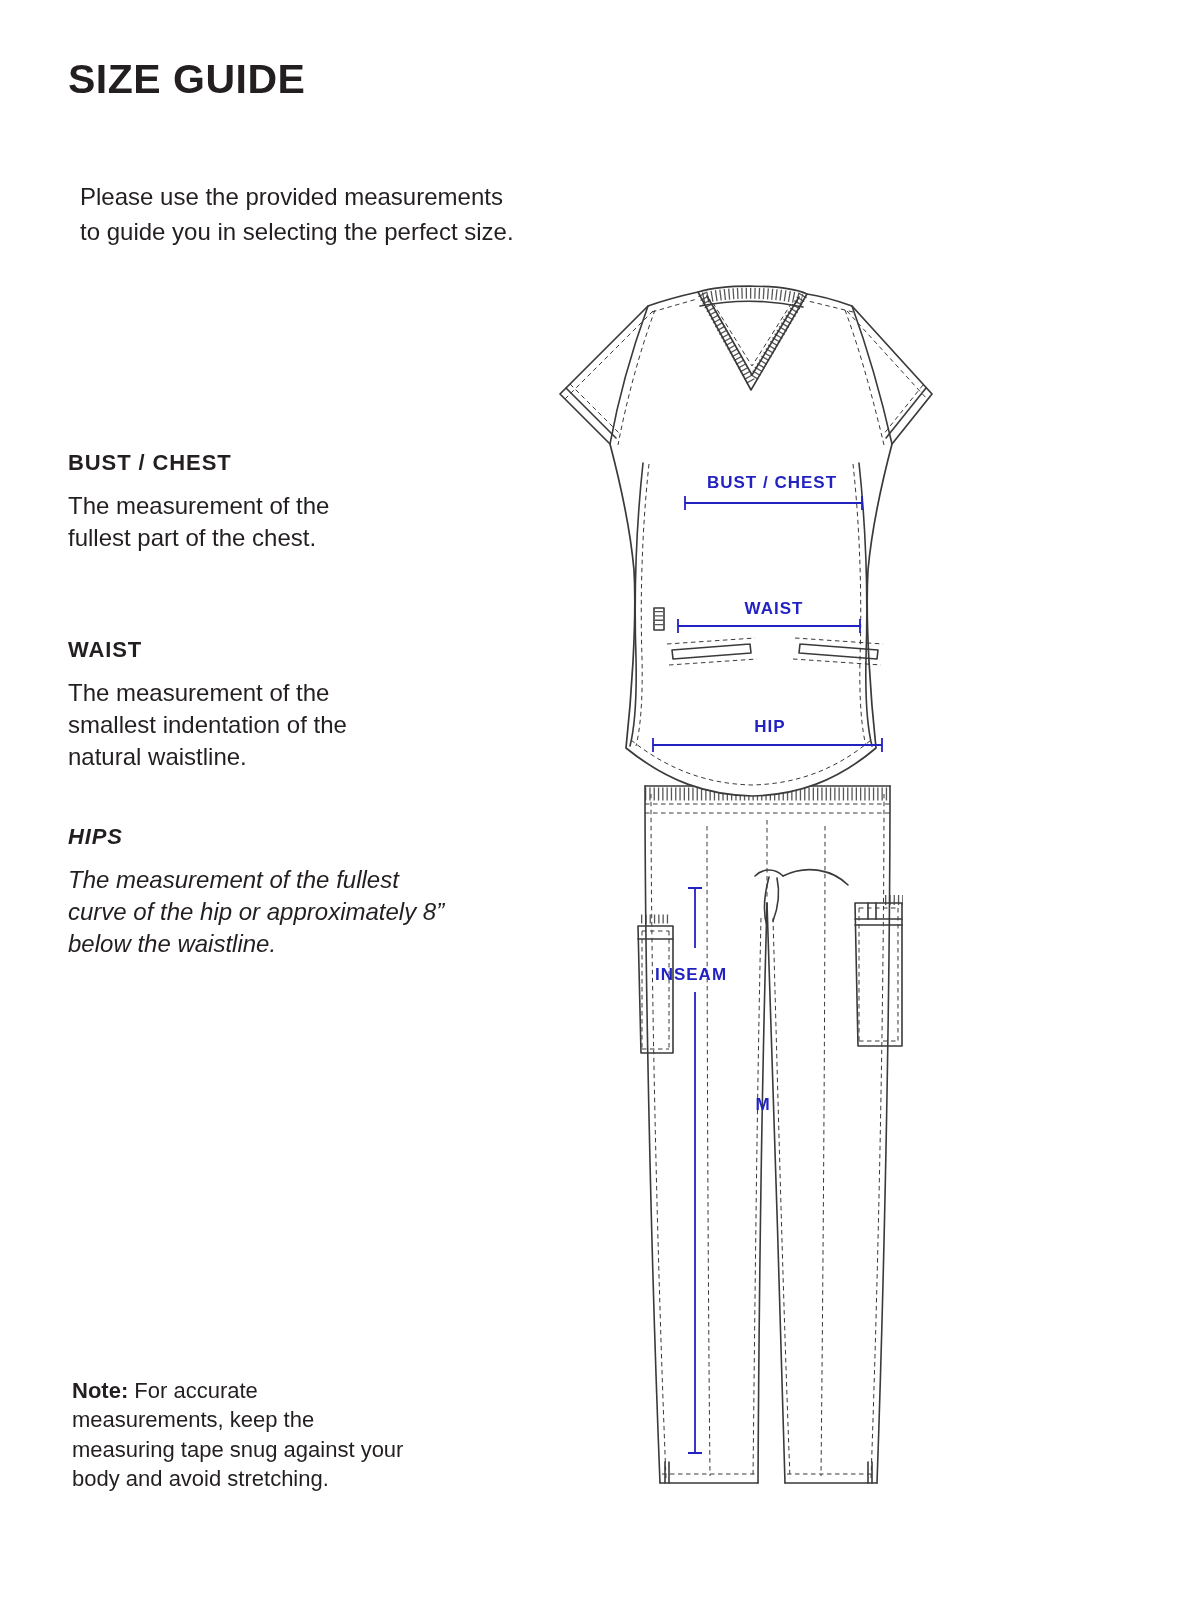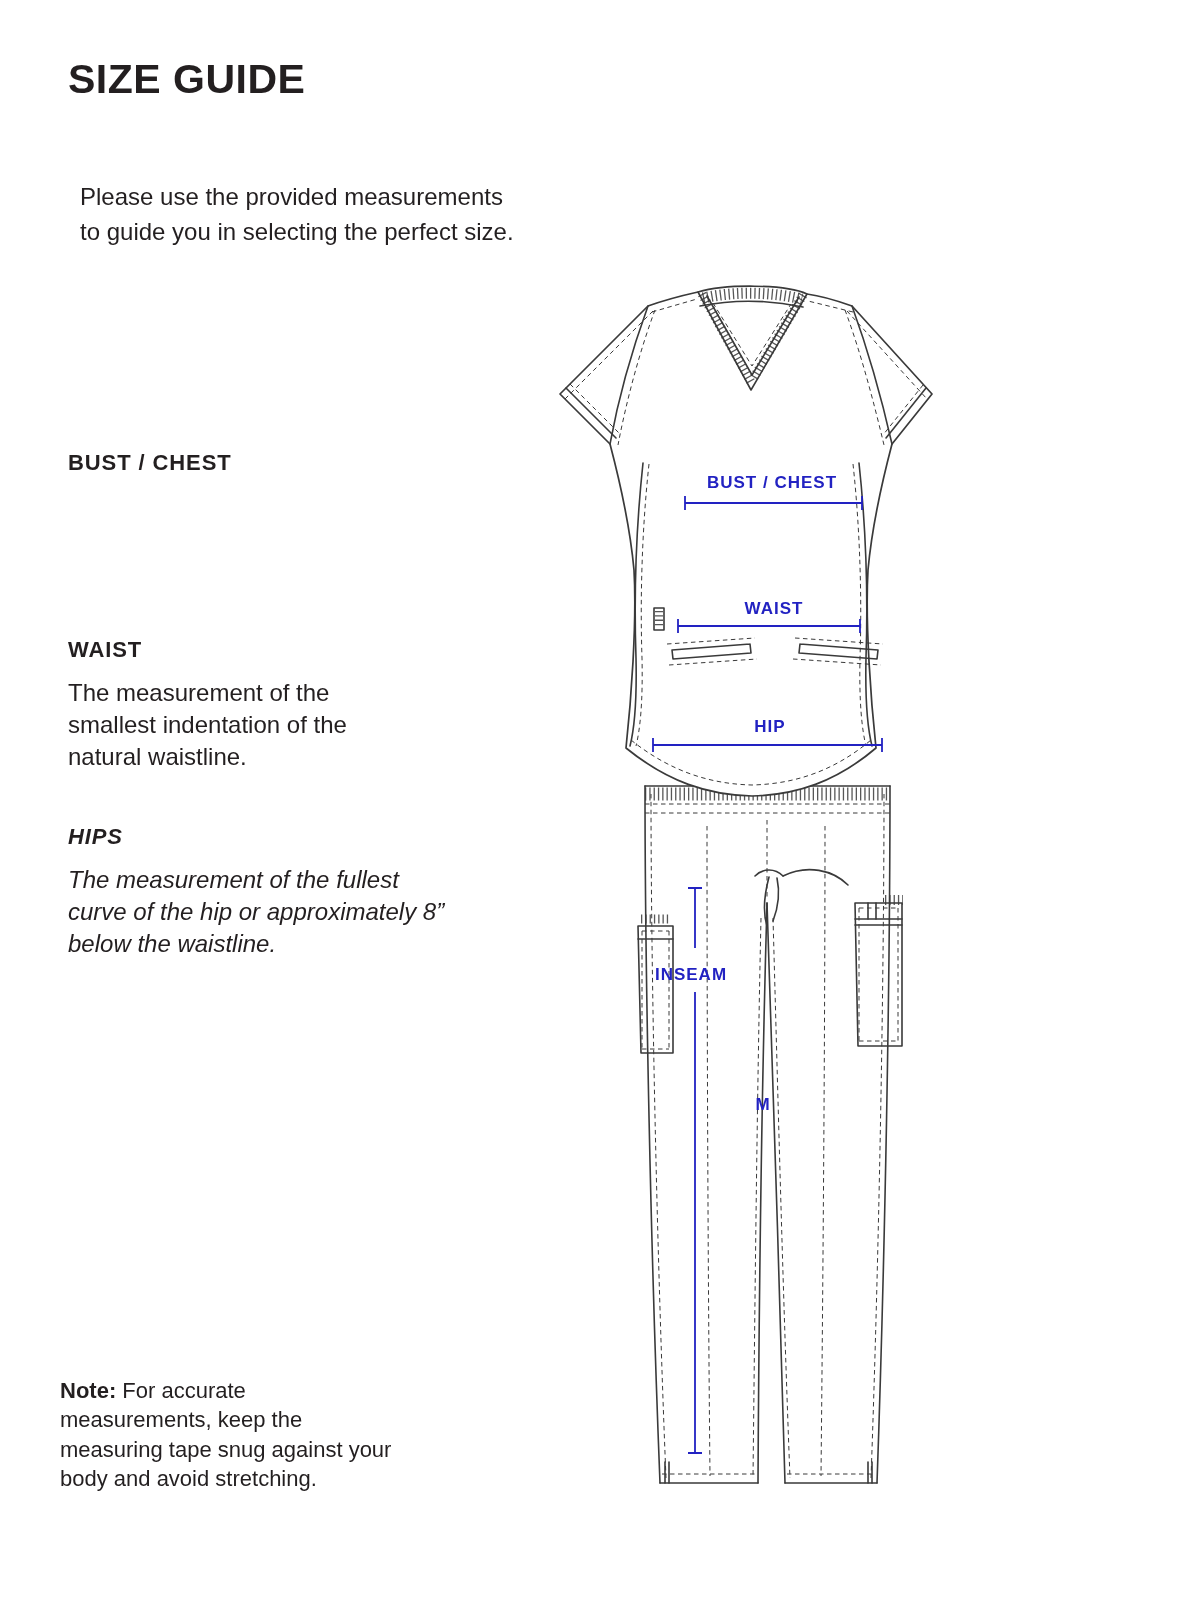--- a/index.html
+++ b/index.html
@@ -18,21 +18,21 @@
     font-size:24px; line-height:1.45;margin-left:12px;
   }
   .def { position:absolute; left:68px; }
   .def h3 { font-size:22px; font-weight:700; letter-spacing:0.9px; margin-bottom:14px; }
   .def p  { font-size:24px; line-height:1.34; }
   #def-bust   { top:450px; }  #def-bust p   { width:292px; }
   #def-waist  { top:637px; }  #def-waist p  { width:312px; }
   #def-hips   { top:824px;font-style:italic; }  #def-hips p   { width:378px; }
   #def-inseam { top:1026px; } #def-inseam p { width:342px; }
   .note {
-    position:absolute; left:60px; top:1376px; width:340px;
+    position:absolute; left:72px; top:1376px; width:340px;
     font-size:22px; line-height:1.33;
   }
   .note b { font-weight:700; }
   .fig { position:absolute; left:545px; top:278px; width:390px; height:1235px; }
 
   
   .s  { fill:none; stroke:var(--line,#3a3a3a); stroke-width:1.6; stroke-linecap:round; stroke-linejoin:round; }
   .sf { fill:#ffffff; stroke:var(--line,#3a3a3a); stroke-width:1.7; stroke-linejoin:round; }
   .d  { fill:none; stroke:var(--line,#4a4a4a); stroke-width:1; stroke-dasharray:4.5 3.5; }
   .h  { fill:none; stroke:var(--line,#3a3a3a); stroke-dasharray:1.3 3; opacity:.85; }
@@ -47,20 +47,21 @@
 <body>
 
 <div class="page">
 
   <h1 class="title">SIZE GUIDE</h1>
 
   <p class="intro">Please use the provided measurements to guide you in selecting the perfect size.</p>
 
   <section class="def" id="def-bust">
     <h3>BUST / CHEST</h3>
+    <p>The measurement of the fullest part of the chest.</p>
   </section>
 
   <section class="def" id="def-waist">
     <h3>WAIST</h3>
     <p>The measurement of the smallest indentation of the natural waistline.</p>
   </section>
 
   <section class="def" id="def-hips">
     <h3>HIPS</h3>
     <p>The measurement of the fullest curve of the hip or approximately 8” below the waistline.</p>

